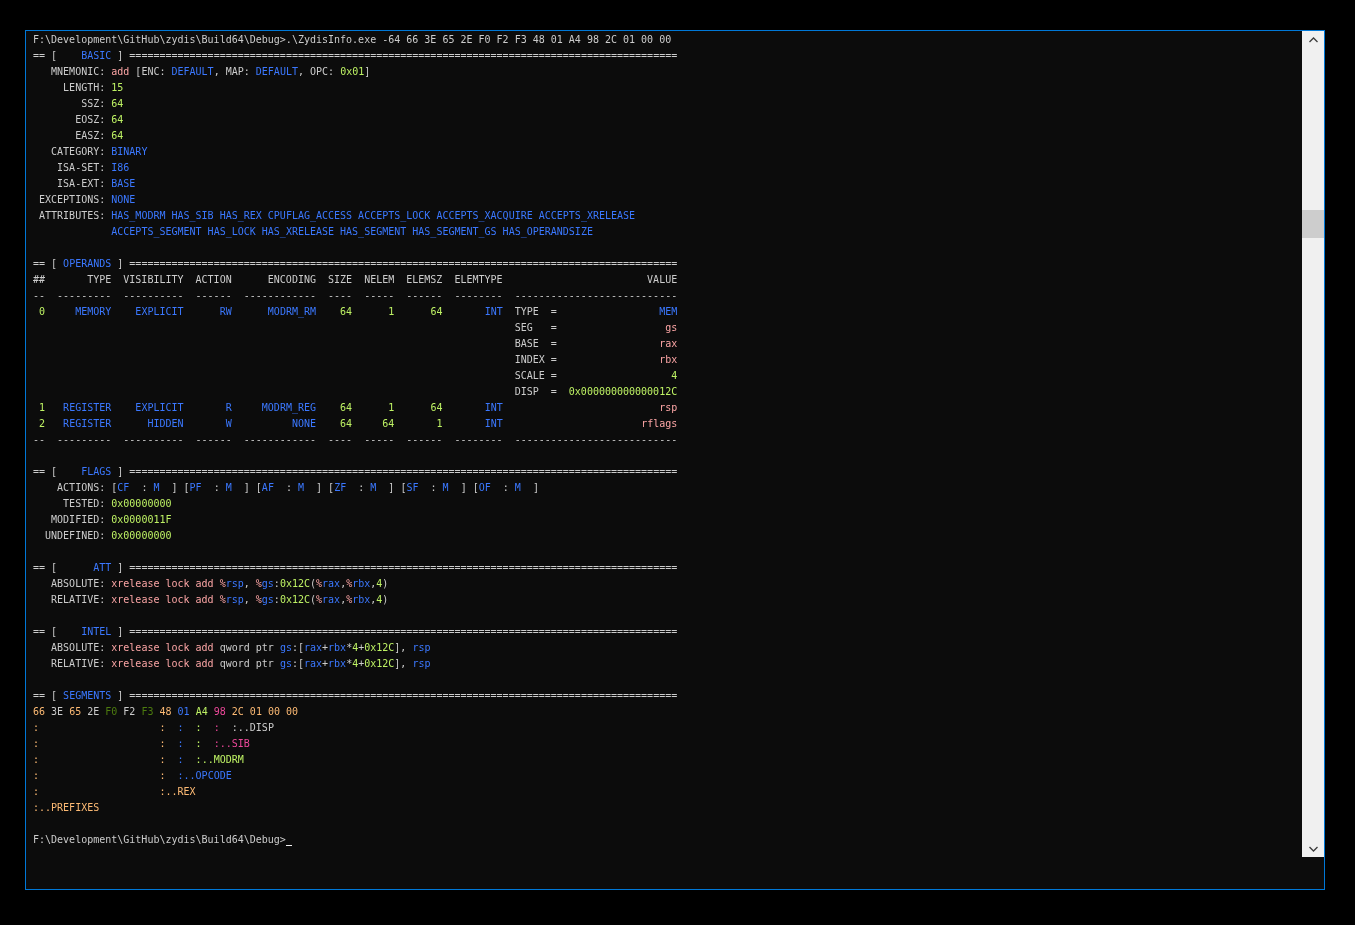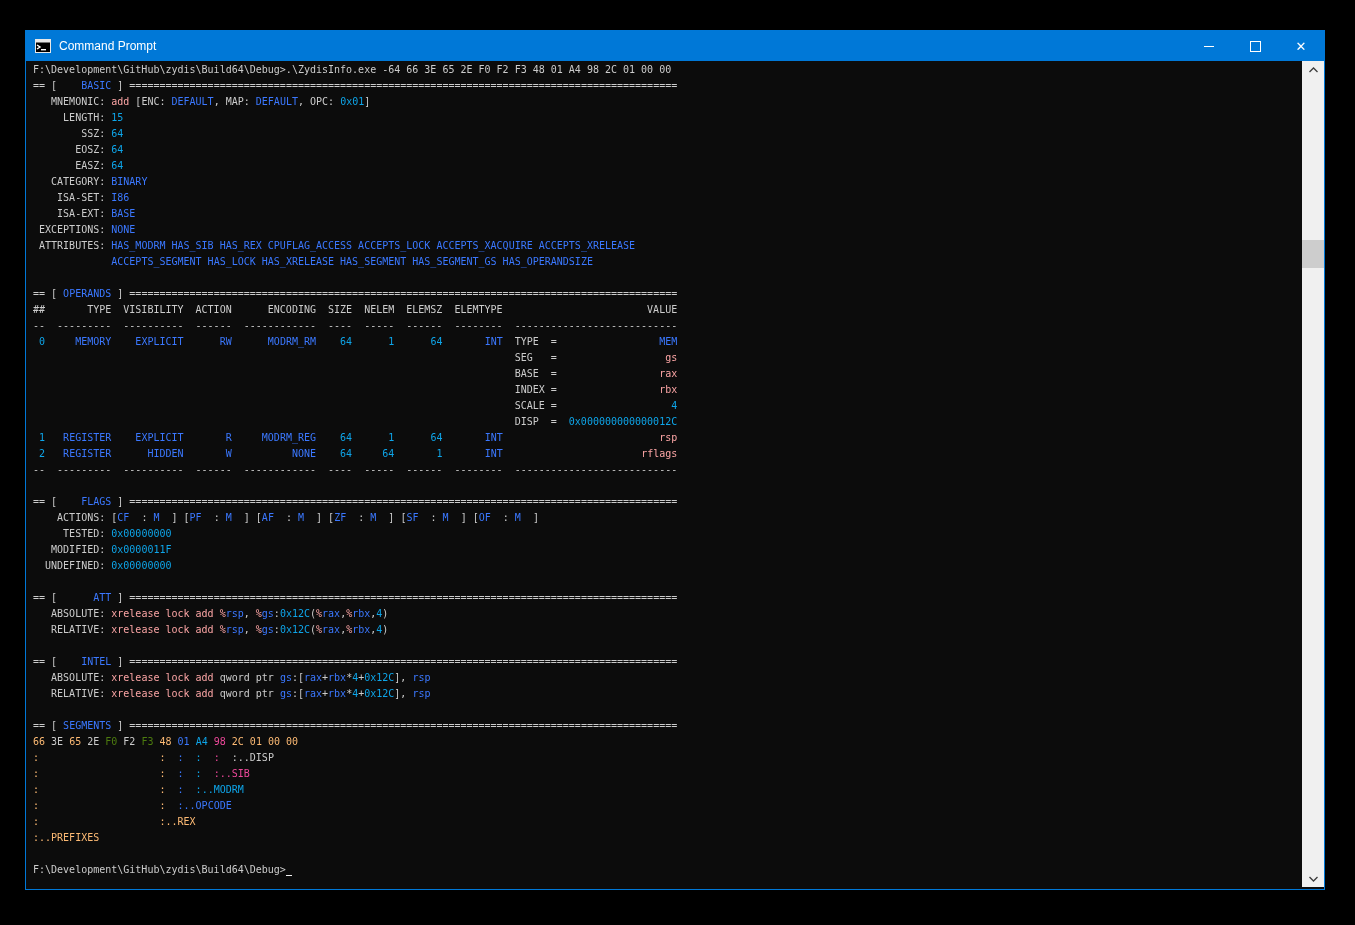--- a/index.html
+++ b/index.html
@@ -14,46 +14,24 @@
   .max-box{width:9px;height:9px;border:1px solid #FFFFFF;display:inline-block}
   .content{display:flex;height:826px}
   .console{flex:1;overflow:hidden;padding:1px 0 0 7px;font-family:"DejaVu Sans Mono","Liberation Mono",monospace;font-size:10px;line-height:16px;white-space:pre}
   .line{height:16px}
   .scrollbar{width:22px;background:#F0F0F0;display:flex;flex-direction:column}
   .sb-btn{height:17px;display:flex;align-items:center;justify-content:center}
   .sb-track{flex:1;position:relative}
   .sb-thumb{position:absolute;left:0;top:162px;width:100%;height:28px;background:#CDCDCD}
   .c-c{font-weight:700}
 </style>
-<style>.c-w{color:#CCCCCC}.c-b{color:#3B78FF}.c-g{color:#0ea5e9}.c-G{color:#ec4899}.c-r{color:#fca5a5}.c-m{color:#fdba74}.c-M{color:#4d7c0f}.c-y{color:#fdba74}.c-c{color:#F2F2F2}</style></head>
+<style>.c-w{color:#CCCCCC}.c-b{color:#3B78FF}.c-g{color:#bef264}.c-G{color:#ec4899}.c-r{color:#fca5a5}.c-m{color:#fdba74}.c-M{color:#4d7c0f}.c-y{color:#fdba74}.c-c{color:#F2F2F2}</style></head>
 <body>
 
 <div class="window">
-  <div class="titlebar">
-    <span class="cmd-icon">
-      <svg width="16" height="14" viewBox="0 0 16 14">
-        <rect x="0.5" y="0.5" width="15" height="13" fill="#000" stroke="#E8E8E8"></rect>
-        <rect x="0.5" y="0.5" width="15" height="3" fill="#E8E8E8"></rect>
-        <path d="M2 6 L5 8 L2 10" stroke="#fff" fill="none" stroke-width="1.4"></path>
-        <rect x="6" y="10" width="5" height="1.4" fill="#fff"></rect>
-      </svg>
-    </span>
-    <span class="title">Command Prompt</span>
-    <div class="controls">
-      <div class="ctrl">
-          <span class="min-bar"></span>
-        </div>
-      <div class="ctrl">
-          <span class="max-box"></span>
-        </div>
-      <div class="ctrl">
-          <span class="glyph">✕</span>
-        </div>
-    </div>
-  </div>
   <div class="content">
     <div class="console" id="console"><div class="line"><span class="c-w">F:\Development\GitHub\zydis\Build64\Debug&gt;.\ZydisInfo.exe -64 66 3E 65 2E F0 F2 F3 48 01 A4 98 2C 01 00 00</span></div><div class="line"><span class="c-w">== [</span><span class="c-b">    BASIC</span><span class="c-w"> ] ===========================================================================================</span></div><div class="line"><span class="c-w">   MNEMONIC: </span><span class="c-r">add</span><span class="c-w"> [ENC: </span><span class="c-b">DEFAULT</span><span class="c-w">, MAP: </span><span class="c-b">DEFAULT</span><span class="c-w">, OPC: </span><span class="c-g">0x01</span><span class="c-w">]</span></div><div class="line"><span class="c-w">     LENGTH: </span><span class="c-g">15</span></div><div class="line"><span class="c-w">        SSZ: </span><span class="c-g">64</span></div><div class="line"><span class="c-w">       EOSZ: </span><span class="c-g">64</span></div><div class="line"><span class="c-w">       EASZ: </span><span class="c-g">64</span></div><div class="line"><span class="c-w">   CATEGORY: </span><span class="c-b">BINARY</span></div><div class="line"><span class="c-w">    ISA-SET: </span><span class="c-b">I86</span></div><div class="line"><span class="c-w">    ISA-EXT: </span><span class="c-b">BASE</span></div><div class="line"><span class="c-w"> EXCEPTIONS: </span><span class="c-b">NONE</span></div><div class="line"><span class="c-w"> ATTRIBUTES: </span><span class="c-b">HAS_MODRM HAS_SIB HAS_REX CPUFLAG_ACCESS ACCEPTS_LOCK ACCEPTS_XACQUIRE ACCEPTS_XRELEASE</span></div><div class="line"><span class="c-w">             </span><span class="c-b">ACCEPTS_SEGMENT HAS_LOCK HAS_XRELEASE HAS_SEGMENT HAS_SEGMENT_GS HAS_OPERANDSIZE</span></div><div class="line"> </div><div class="line"><span class="c-w">== [</span><span class="c-b"> OPERANDS</span><span class="c-w"> ] ===========================================================================================</span></div><div class="line"><span class="c-w">##       TYPE  VISIBILITY  ACTION      ENCODING  SIZE  NELEM  ELEMSZ  ELEMTYPE                        VALUE</span></div><div class="line"><span class="c-w">--  ---------  ----------  ------  ------------  ----  -----  ------  --------  ---------------------------</span></div><div class="line"><span class="c-g"> 0</span><span class="c-w">  </span><span class="c-b">   MEMORY</span><span class="c-w">  </span><span class="c-b">  EXPLICIT</span><span class="c-w">  </span><span class="c-b">    RW</span><span class="c-w">  </span><span class="c-b">    MODRM_RM</span><span class="c-w">  </span><span class="c-g">  64</span><span class="c-w">  </span><span class="c-g">    1</span><span class="c-w">  </span><span class="c-g">    64</span><span class="c-w">  </span><span class="c-b">     INT</span><span class="c-w">  TYPE  =                 </span><span class="c-b">MEM</span></div><div class="line"><span class="c-w">                                                                                SEG   =                  </span><span class="c-r">gs</span></div><div class="line"><span class="c-w">                                                                                BASE  =                 </span><span class="c-r">rax</span></div><div class="line"><span class="c-w">                                                                                INDEX =                 </span><span class="c-r">rbx</span></div><div class="line"><span class="c-w">                                                                                SCALE =                   </span><span class="c-g">4</span></div><div class="line"><span class="c-w">                                                                                DISP  =  </span><span class="c-g">0x000000000000012C</span></div><div class="line"><span class="c-g"> 1</span><span class="c-w">  </span><span class="c-b"> REGISTER</span><span class="c-w">  </span><span class="c-b">  EXPLICIT</span><span class="c-w">  </span><span class="c-b">     R</span><span class="c-w">  </span><span class="c-b">   MODRM_REG</span><span class="c-w">  </span><span class="c-g">  64</span><span class="c-w">  </span><span class="c-g">    1</span><span class="c-w">  </span><span class="c-g">    64</span><span class="c-w">  </span><span class="c-b">     INT</span><span class="c-w">                          </span><span class="c-r">rsp</span></div><div class="line"><span class="c-g"> 2</span><span class="c-w">  </span><span class="c-b"> REGISTER</span><span class="c-w">  </span><span class="c-b">    HIDDEN</span><span class="c-w">  </span><span class="c-b">     W</span><span class="c-w">  </span><span class="c-b">        NONE</span><span class="c-w">  </span><span class="c-g">  64</span><span class="c-w">  </span><span class="c-g">   64</span><span class="c-w">  </span><span class="c-g">     1</span><span class="c-w">  </span><span class="c-b">     INT</span><span class="c-w">                       </span><span class="c-r">rflags</span></div><div class="line"><span class="c-w">--  ---------  ----------  ------  ------------  ----  -----  ------  --------  ---------------------------</span></div><div class="line"> </div><div class="line"><span class="c-w">== [</span><span class="c-b">    FLAGS</span><span class="c-w"> ] ===========================================================================================</span></div><div class="line"><span class="c-w">    ACTIONS: [</span><span class="c-b">CF</span><span class="c-w">  : </span><span class="c-b">M</span><span class="c-w">  ] [</span><span class="c-b">PF</span><span class="c-w">  : </span><span class="c-b">M</span><span class="c-w">  ] [</span><span class="c-b">AF</span><span class="c-w">  : </span><span class="c-b">M</span><span class="c-w">  ] [</span><span class="c-b">ZF</span><span class="c-w">  : </span><span class="c-b">M</span><span class="c-w">  ] [</span><span class="c-b">SF</span><span class="c-w">  : </span><span class="c-b">M</span><span class="c-w">  ] [</span><span class="c-b">OF</span><span class="c-w">  : </span><span class="c-b">M</span><span class="c-w">  ]</span></div><div class="line"><span class="c-w">     TESTED: </span><span class="c-g">0x00000000</span></div><div class="line"><span class="c-w">   MODIFIED: </span><span class="c-g">0x0000011F</span></div><div class="line"><span class="c-w">  UNDEFINED: </span><span class="c-g">0x00000000</span></div><div class="line"> </div><div class="line"><span class="c-w">== [</span><span class="c-b">      ATT</span><span class="c-w"> ] ===========================================================================================</span></div><div class="line"><span class="c-w">   ABSOLUTE: </span><span class="c-r">xrelease lock add %</span><span class="c-b">rsp</span><span class="c-w">, </span><span class="c-r">%</span><span class="c-b">gs</span><span class="c-w">:</span><span class="c-g">0x12C</span><span class="c-w">(</span><span class="c-r">%</span><span class="c-b">rax</span><span class="c-w">,</span><span class="c-r">%</span><span class="c-b">rbx</span><span class="c-w">,</span><span class="c-g">4</span><span class="c-w">)</span></div><div class="line"><span class="c-w">   RELATIVE: </span><span class="c-r">xrelease lock add %</span><span class="c-b">rsp</span><span class="c-w">, </span><span class="c-r">%</span><span class="c-b">gs</span><span class="c-w">:</span><span class="c-g">0x12C</span><span class="c-w">(</span><span class="c-r">%</span><span class="c-b">rax</span><span class="c-w">,</span><span class="c-r">%</span><span class="c-b">rbx</span><span class="c-w">,</span><span class="c-g">4</span><span class="c-w">)</span></div><div class="line"> </div><div class="line"><span class="c-w">== [</span><span class="c-b">    INTEL</span><span class="c-w"> ] ===========================================================================================</span></div><div class="line"><span class="c-w">   ABSOLUTE: </span><span class="c-r">xrelease lock add </span><span class="c-w">qword ptr </span><span class="c-b">gs</span><span class="c-w">:[</span><span class="c-b">rax</span><span class="c-w">+</span><span class="c-b">rbx</span><span class="c-w">*</span><span class="c-g">4</span><span class="c-w">+</span><span class="c-g">0x12C</span><span class="c-w">], </span><span class="c-b">rsp</span></div><div class="line"><span class="c-w">   RELATIVE: </span><span class="c-r">xrelease lock add </span><span class="c-w">qword ptr </span><span class="c-b">gs</span><span class="c-w">:[</span><span class="c-b">rax</span><span class="c-w">+</span><span class="c-b">rbx</span><span class="c-w">*</span><span class="c-g">4</span><span class="c-w">+</span><span class="c-g">0x12C</span><span class="c-w">], </span><span class="c-b">rsp</span></div><div class="line"> </div><div class="line"><span class="c-w">== [</span><span class="c-b"> SEGMENTS</span><span class="c-w"> ] ===========================================================================================</span></div><div class="line"><span class="c-m">66</span><span class="c-w"> 3E </span><span class="c-m">65</span><span class="c-w"> 2E </span><span class="c-M">F0</span><span class="c-w"> F2 </span><span class="c-M">F3</span><span class="c-w"> </span><span class="c-m">48</span><span class="c-w"> </span><span class="c-b">01</span><span class="c-w"> </span><span class="c-g">A4</span><span class="c-w"> </span><span class="c-G">98</span><span class="c-w"> </span><span class="c-y">2C 01 00 00</span></div><div class="line"><span class="c-m">:</span><span class="c-w">                    </span><span class="c-m">:</span><span class="c-w">  </span><span class="c-b">:</span><span class="c-w">  </span><span class="c-g">:</span><span class="c-w">  </span><span class="c-G">:</span><span class="c-w">  :..DISP</span></div><div class="line"><span class="c-m">:</span><span class="c-w">                    </span><span class="c-m">:</span><span class="c-w">  </span><span class="c-b">:</span><span class="c-w">  </span><span class="c-g">:</span><span class="c-w">  </span><span class="c-G">:..SIB</span></div><div class="line"><span class="c-m">:</span><span class="c-w">                    </span><span class="c-m">:</span><span class="c-w">  </span><span class="c-b">:</span><span class="c-w">  </span><span class="c-g">:..MODRM</span></div><div class="line"><span class="c-m">:</span><span class="c-w">                    </span><span class="c-m">:</span><span class="c-w">  </span><span class="c-b">:..OPCODE</span></div><div class="line"><span class="c-m">:</span><span class="c-w">                    </span><span class="c-m">:..REX</span></div><div class="line"><span class="c-m">:..PREFIXES</span></div><div class="line"> </div><div class="line"><span class="c-w">F:\Development\GitHub\zydis\Build64\Debug&gt;</span><span class="c-c">_</span></div></div>
     <div class="scrollbar">
       <div class="sb-btn">
         <svg width="9" height="6" viewBox="0 0 9 6">
             <polyline points="0.5,5 4.5,1 8.5,5" fill="none" stroke="#3C3C3C" stroke-width="1.3"></polyline>
           </svg>
       </div>
       <div class="sb-track">
         <div class="sb-thumb"></div>

